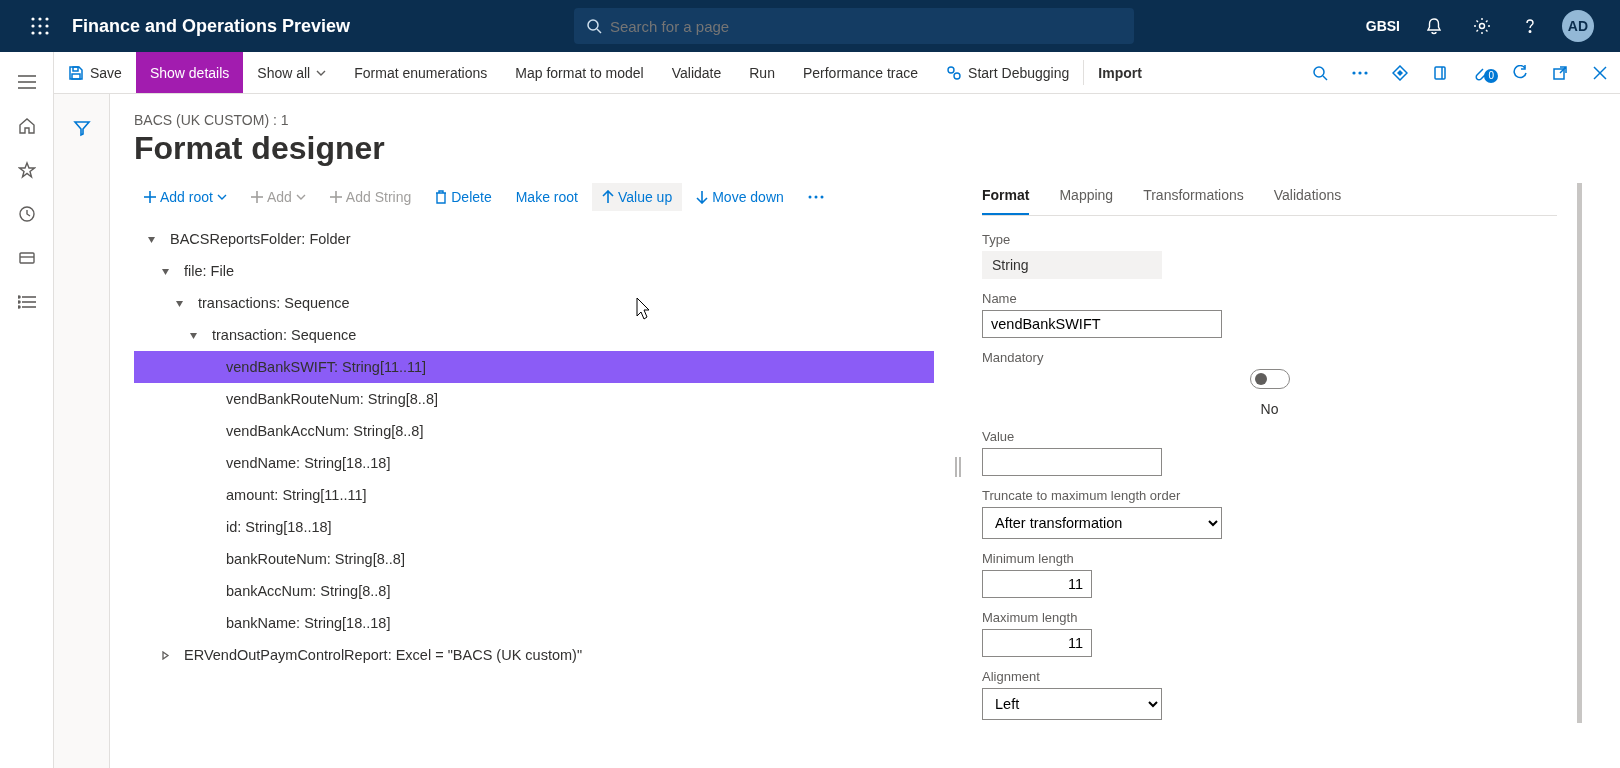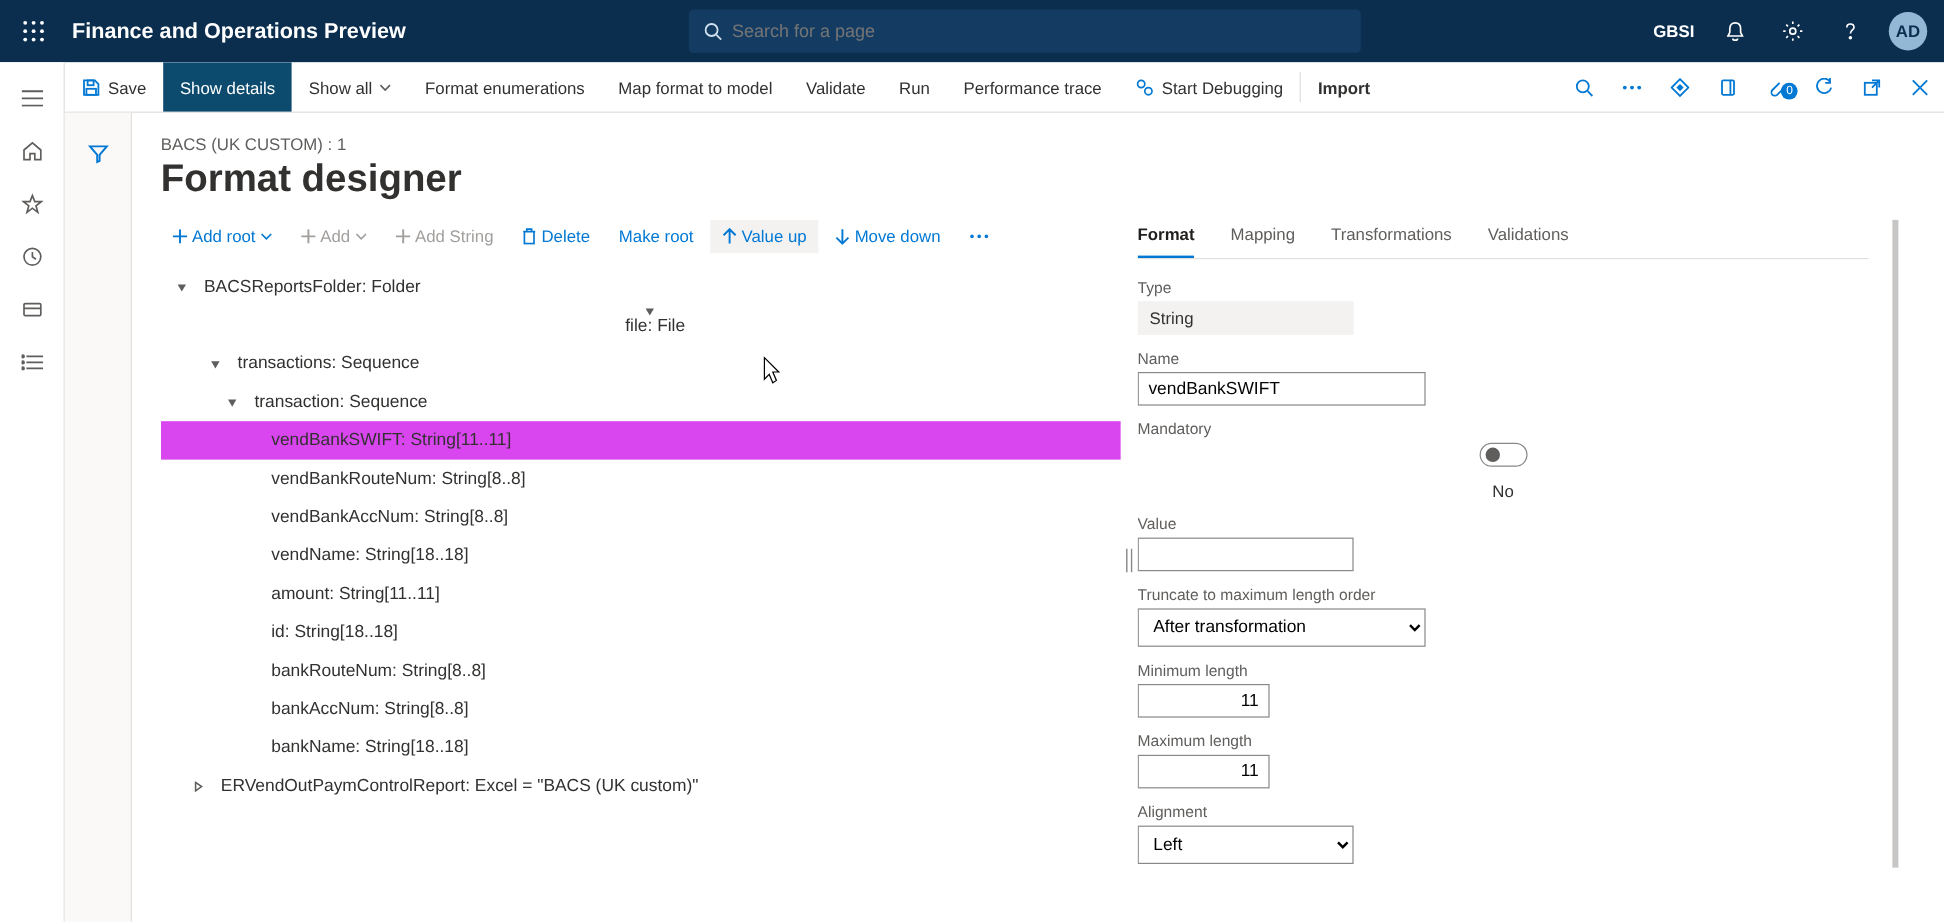--- a/index.html
+++ b/index.html
@@ -1,34 +1,34 @@
 <!DOCTYPE html>
 <html><head>
 <meta charset="utf-8">
 <style>
   * { box-sizing: border-box; margin:0; padding:0; }
   html,body { width:1620px; height:768px; font-family: "Segoe UI", sans-serif; font-size:14px; color:#323130; background:#fff; overflow:hidden; }
   svg { display:block; }
 
   
-  .topbar { height:52px; background:#0b2e4f; color:#fff; display:flex; align-items:center; padding:0 8px; }
+  .topbar { height:52px; background:#0b2e4f; color:#fff; display:flex; align-items:center; padding:0 20px; }
   .waffle { width:40px; height:40px; display:flex; align-items:center; justify-content:center; cursor:pointer; }
   .app-title { font-size:18px; font-weight:600; margin-left:12px; white-space:nowrap; }
   .search-wrap { margin-left:auto; margin-right:auto; }
   .searchbox { width:560px; height:36px; background:#143c63; border-radius:4px; display:flex; align-items:center; color:#cfe0ee; padding:0 12px; }
   .searchbox input { background:transparent; border:none; outline:none; color:#cfe0ee; font-size:15px; flex:1; margin-left:8px; }
   .top-right { display:flex; align-items:center; gap:4px; }
   .top-right-item { width:44px; height:44px; display:flex; align-items:center; justify-content:center; cursor:pointer; }
   .company { font-weight:600; padding:0 8px; }
   .avatar { width:32px; height:32px; border-radius:50%; background:#93b8d6; color:#0b2e4f; display:flex; align-items:center; justify-content:center; font-weight:600; }
 
   
   .cmdbar { height:42px; background:#fff; border-bottom:1px solid #e1dfdd; display:flex; align-items:stretch; padding-left:54px; }
   .cmd { display:flex; align-items:center; padding:0 14px; color:#323130; cursor:pointer; gap:6px; white-space:nowrap;text-align:right; }
-  .cmd.primary { background:#0c4a6e; color:#fff; }
+  .cmd.primary { background:#a21caf; color:#fff; }
   .cmd-sep { width:1px; background:#e1dfdd; margin:8px 0; }
   .cmd-right { margin-left:auto; display:flex; align-items:center; }
   .cmd-icon { width:40px; display:flex; align-items:center; justify-content:center; cursor:pointer; }
   .attach-wrap { position:relative; }
   .attach-badge { position:absolute; top:4px; right:2px; background:#0078d4; color:#fff; font-size:10px; border-radius:8px; padding:0 4px; line-height:14px; }
   .save-icon { color:#0078d4; }
 
   
   .leftrail { position:absolute; top:52px; left:0; width:54px; bottom:0; background:#fff; border-right:1px solid #e1dfdd; display:flex; flex-direction:column; align-items:center; padding-top:6px; }
   .rail-item { width:40px; height:40px; display:flex; align-items:center; justify-content:center; cursor:pointer; margin-top:4px; color:#605e5c; }
@@ -44,30 +44,30 @@
   .page-title { font-size:32px; font-weight:600; margin-bottom:16px; }
 
   
   .toolbar { display:flex; align-items:center; gap:4px; margin-bottom:12px; }
   .tb-btn { display:flex; align-items:center; gap:4px; padding:6px 10px; color:#0078d4; cursor:pointer; white-space:nowrap; }
   .tb-btn.disabled { color:#a19f9d; cursor:default; }
   .tb-btn.hover { background:#f3f2f1; }
   .tb-ellip { color:#0078d4; padding:6px 10px; cursor:pointer; }
 
   
-  .split { display:flex; flex:1; overflow:hidden; }
+  .split { display:flex; flex:1; overflow:hidden;gap:17px; }
   .tree-pane { width:800px; overflow:auto; position:relative; }
   .splitter { width:14px; display:flex; align-items:center; justify-content:center; color:#8a8886; cursor:col-resize; }
   .form-pane { flex:1; overflow:auto; padding-right:14px; }
   .form-scroll{  border-right: 5px solid #c8c6c4; padding-right:20px; height:540px; }
 
   
   .tree { font-size:14.5px; }
   .tree-row { display:flex; align-items:center; height:32px; padding-right:8px; cursor:pointer; }
-  .tree-row.selected { background:#d946ef; }
+  .tree-row.selected { background:#8b5cf6; }
   .twist { width:18px; display:flex; justify-content:center; color:#605e5c; }
   .tree-label { white-space:nowrap; }
 
   
   .tabs { display:flex; gap:30px; border-bottom:1px solid #e1dfdd; margin-bottom:16px; }
   .tab { padding:4px 0 10px 0; color:#605e5c; cursor:pointer; }
   .tab.active { color:#201f1e; font-weight:600; border-bottom:2px solid #0078d4; }
 
   .fld { margin-bottom:12px; }
   .fld-label { color:#605e5c; font-size:13px; margin-bottom:4px; }
@@ -376,21 +376,21 @@
 
         <div class="tree" id="tree">
             <div class="tree-row" style="padding-left: 8px;">
               <span class="twist">
                 <svg width="9" height="9" viewBox="0 0 9 9" fill="#605e5c">
                   <path d="M1 2 L8 2 L4.5 8 Z"></path>
                 </svg>
               </span>
               <span class="tree-label" style="margin-left: 10px;">BACSReportsFolder: Folder</span>
             </div>
-            <div class="tree-row" style="padding-left: 22px; flex-direction: column;">
+            <div class="tree-row" style="padding-left: 22px;">
               <span class="twist">
                 <svg width="9" height="9" viewBox="0 0 9 9" fill="#605e5c">
                   <path d="M1 2 L8 2 L4.5 8 Z"></path>
                 </svg>
               </span>
               <span class="tree-label" style="margin-left: 10px;">file: File</span>
             </div>
             <div class="tree-row" style="padding-left: 36px;">
               <span class="twist">
                 <svg width="9" height="9" viewBox="0 0 9 9" fill="#605e5c">

